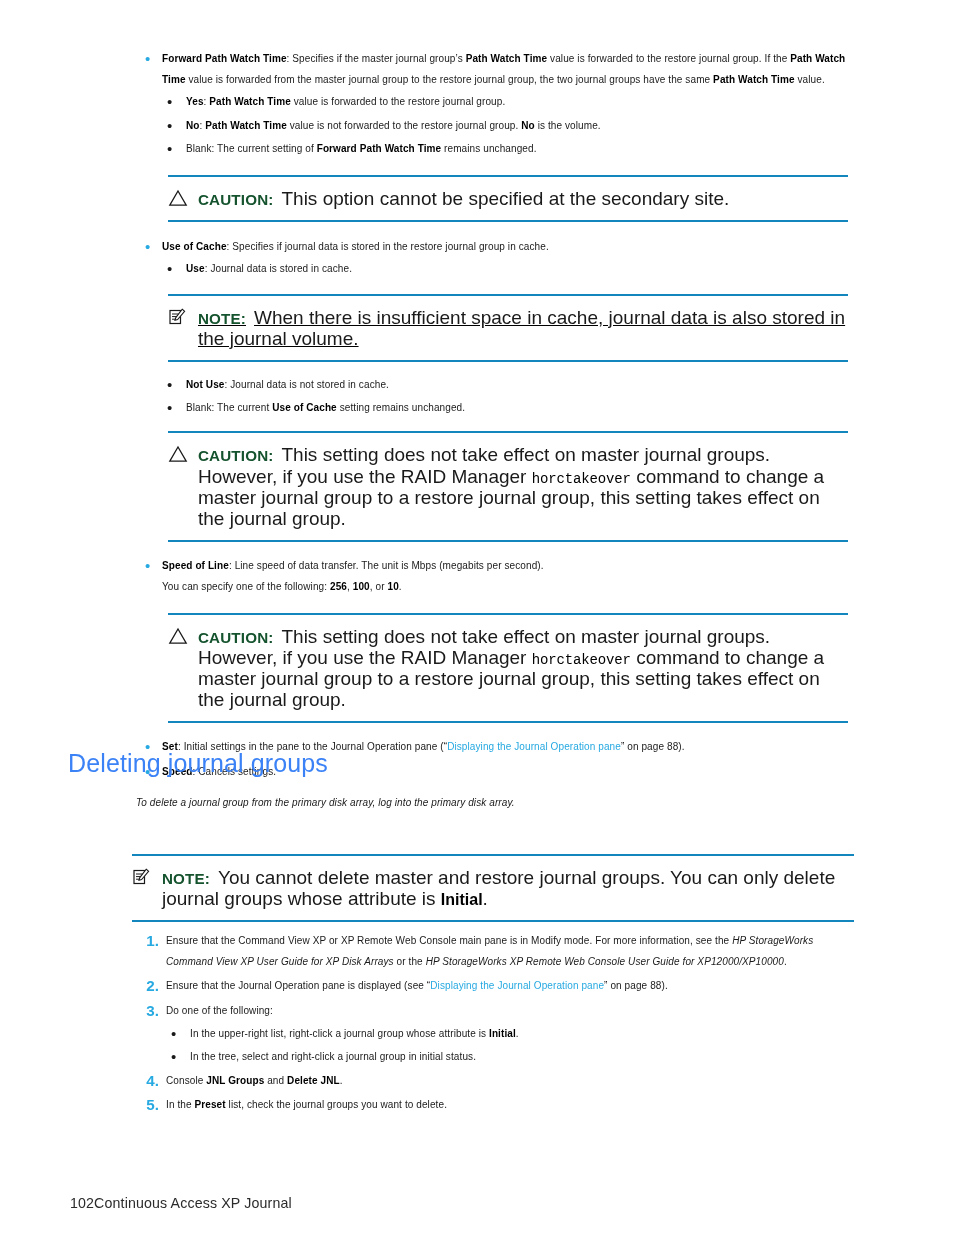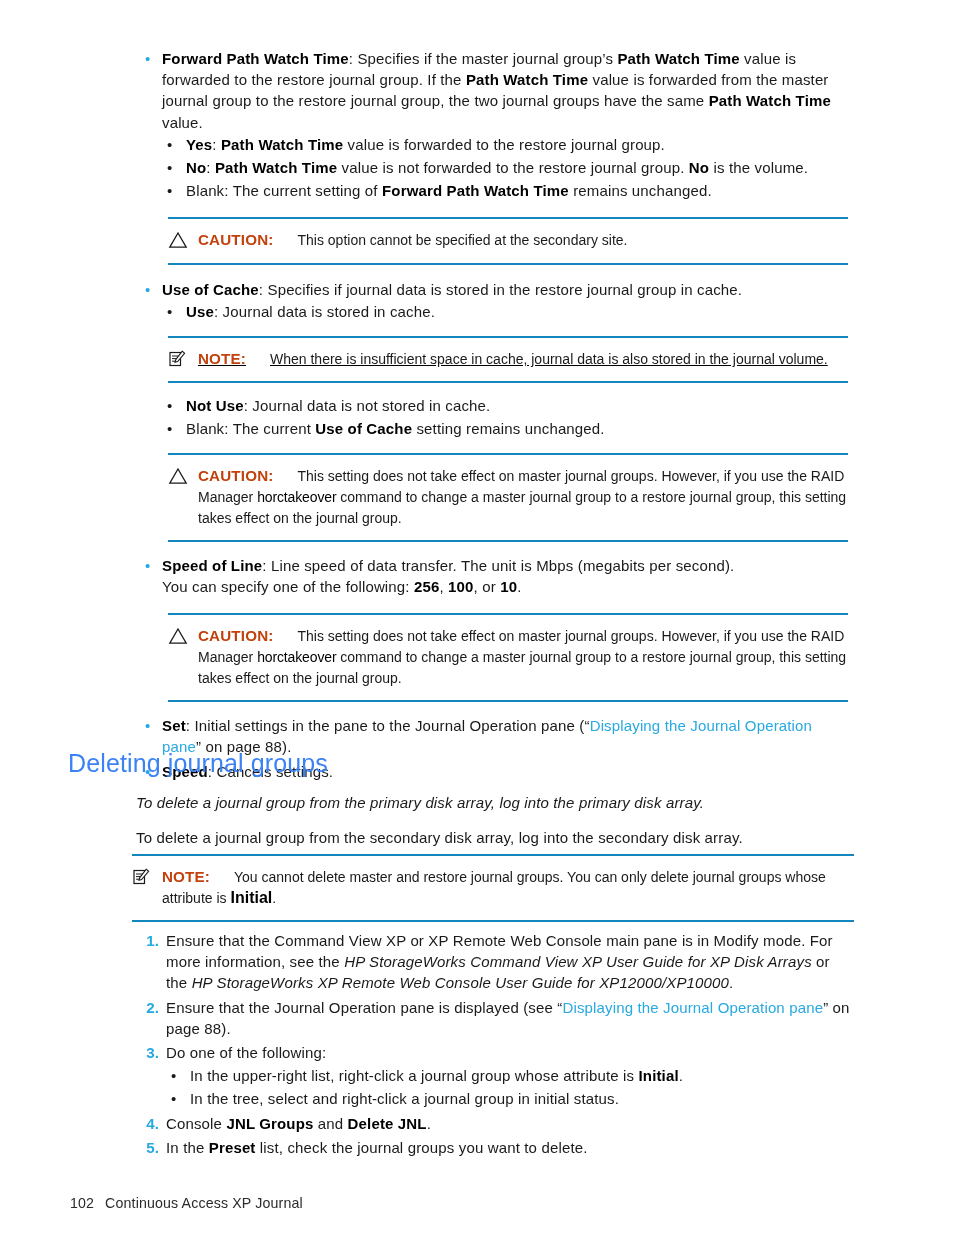--- a/index.html
+++ b/index.html
@@ -17,29 +17,29 @@
   }
   .page {
     position: relative;
     width: 954px;
     height: 1235px;
     box-sizing: border-box;
   }
 
   
   .txt {
-    font-size: 15px;
+    font-size: 10px;
     line-height: 21.2px;
     color: #1a1a1a;
     letter-spacing: 0.01em;
   }
   b, .b { font-weight: bold; color: #000; }
   i, .i { font-style: italic; }
   .mono {
-    font-family: Liberation Sans, sans-serif;
+    font-family: Liberation Mono, monospace;
     font-size: 14px;
     letter-spacing: -0.01em;
   }
   .lnk { color: #27A9E1; }
 
   
   ul.lvl1 {
     list-style: none;
     margin: 0;
     padding: 0;
@@ -90,28 +90,28 @@
   }
   .admon-icon {
     position: absolute;
     left: 0;
     top: 1px;
     width: 22px;
     height: 20px;
   }
   .admon-label {
     font-weight: bold;
-    color: #c2410c;
+    color: #14532d;
     font-size: 15.2px;
     letter-spacing: 0.01em;
-    margin-right: 24px;
+    margin-right: 8px;
   }
   .admon-body {
     display: inline;
-    font-size: 14px;
+    font-size: 19px;
     line-height: 21.2px;
     color: #1a1a1a;
   }
 
   
   h2.sect {
     color: #3b82f6;
     font-weight: normal;
     font-size: 25px;
     line-height: 30px;
@@ -145,21 +145,21 @@
 
   
   .footer {
     position: absolute;
     left: 70px;
     bottom: 24px;
     font-size: 14.2px;
     color: #2b2b2b;
     letter-spacing: 0.01em;
   }
-  .footer .pg { margin-right: 11px; }
+  .footer .pg { }
 
   .body-col { position: absolute; }
   p { margin: 0 0 10px 0; }
 </style>
 </head>
 <body>
 
 <div class="page">
 
   <div class="body-col" style="left:136px; top:48px; width:712px;">
@@ -299,21 +299,20 @@
         </div>
       </li>
     </ul>
   </div>
 
   <div class="body-col" style="left:68px; top:748px; width:790px;">
     <h2 class="sect" style="margin-top:0;">Deleting journal groups</h2>
 
     <div style="margin-left:68px; width:720px;">
       <p class="txt" style="margin-bottom:14px;font-style:italic;">To delete a journal group from the primary disk array, log into the primary disk array.</p>
-      <p class="txt" style="margin-bottom:0;">To delete a journal group from the secondary disk array, log into the secondary disk array.</p>
     </div>
   </div>
 
   <div class="admon" style="position:absolute; left:132px; top:854px; width:722px; margin:0;">
     <div class="admon-inner">
       <span class="admon-icon">
         <svg width="18" height="18" viewBox="0 0 18 18">
           <rect x="2" y="2.5" width="10.5" height="13" fill="none" stroke="#1a1a1a" stroke-width="1.2"></rect>
           <line x1="4" y1="6" x2="10.5" y2="6" stroke="#1a1a1a" stroke-width="1"></line>
           <line x1="4" y1="8.6" x2="10.5" y2="8.6" stroke="#1a1a1a" stroke-width="1"></line>

